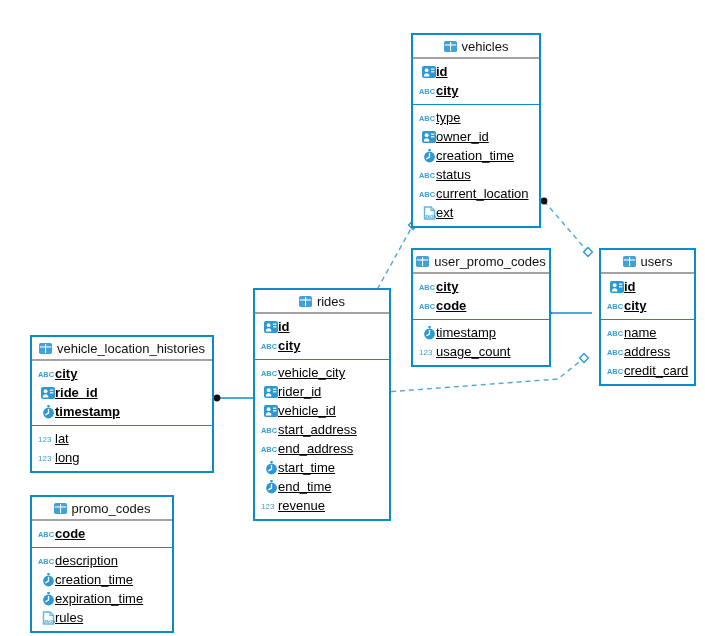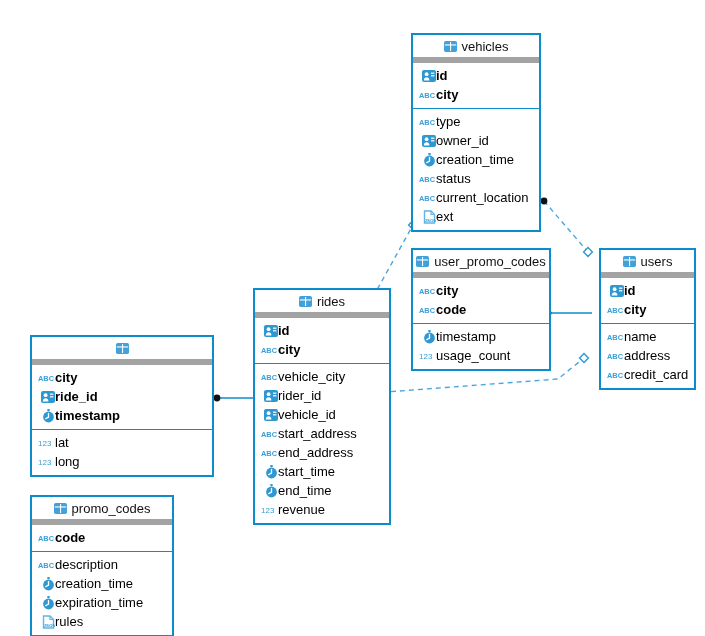--- a/index.html
+++ b/index.html
@@ -8,23 +8,23 @@
     font-family:"Liberation Sans", sans-serif;
   }
   #connectors{position:absolute;left:0;top:0;width:705px;height:636px;z-index:1;}
   .table{
     position:absolute;background:#fff;border:2px solid #0d8ccb;z-index:2;
     box-sizing:border-box;
   }
   .thead{
     display:flex;align-items:center;justify-content:center;gap:5px;
     height:22px;font-size:13px;color:#111;
-    border-bottom:6px solid #a3a3a3;
+    border-bottom:2px solid #a3a3a3;
   }
-  .sec{padding:3px 0 4px 0;}
+  .sec{padding:3px 0 4px 0;text-decoration:underline;}
   .sec.flds{border-top:1px solid #0d8ccb;}
   .row{
     display:flex;align-items:center;height:19px;padding:0 6px 0 4px;
   }
   .ic{width:19px;display:flex;align-items:center;justify-content:flex-end;flex:0 0 19px;}
   .lbl{font-size:13px;color:#000;white-space:nowrap;}
   .row.pk .lbl{font-weight:bold;}
 </style>
 </head>
 <body>
@@ -366,20 +366,21 @@
     </div>
     <div class="table" style="left: 30px; top: 335px; width: 184px;">
       <div class="thead">
         <span class="ic" style="flex: 0 0 auto; width: auto;">
           <svg width="13" height="11" viewBox="0 0 13 11">
             <rect x="0" y="0" width="13" height="11" rx="1.8" fill="#42a1d8"></rect>
             <rect x="0.8" y="3.4" width="11.4" height="1.1" fill="#fff"></rect>
             <rect x="6" y="1" width="1.1" height="9" fill="#fff"></rect>
           </svg>
         </span>
+        <span>vehicle_location_histories</span>
       </div>
       <div class="sec pks">
         <div class="row pk">
           <span class="ic">
             <svg width="17" height="10" viewBox="0 0 17 10">
               <text x="0" y="8" font-family="Liberation Sans, sans-serif" font-size="7.4" font-weight="bold" fill="#3a9fd6">ABC</text>
             </svg>
           </span>
           <span class="lbl">city</span>
         </div>

